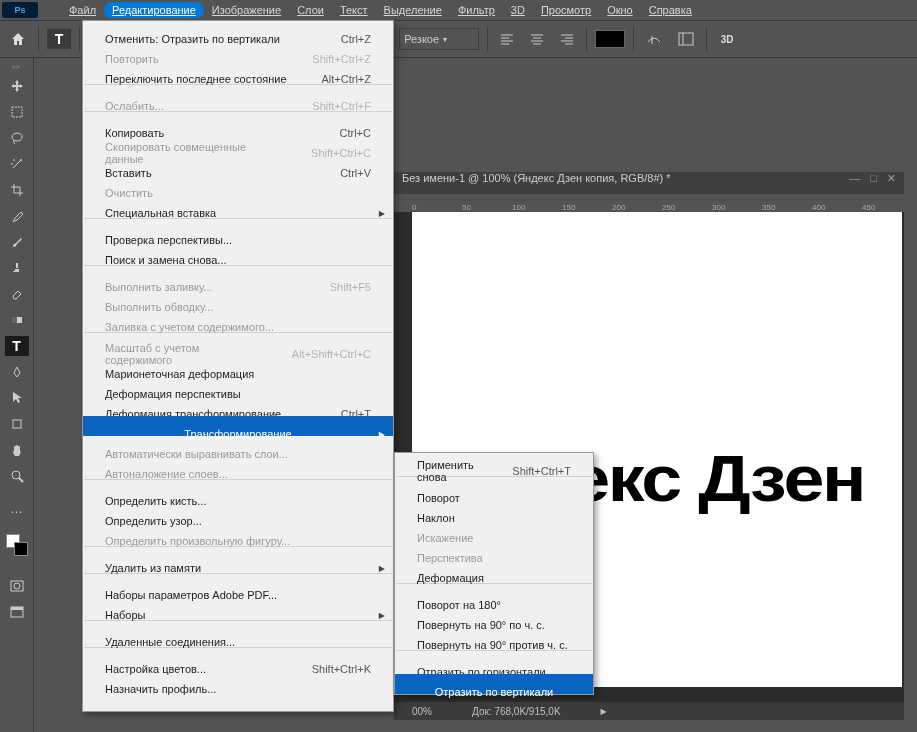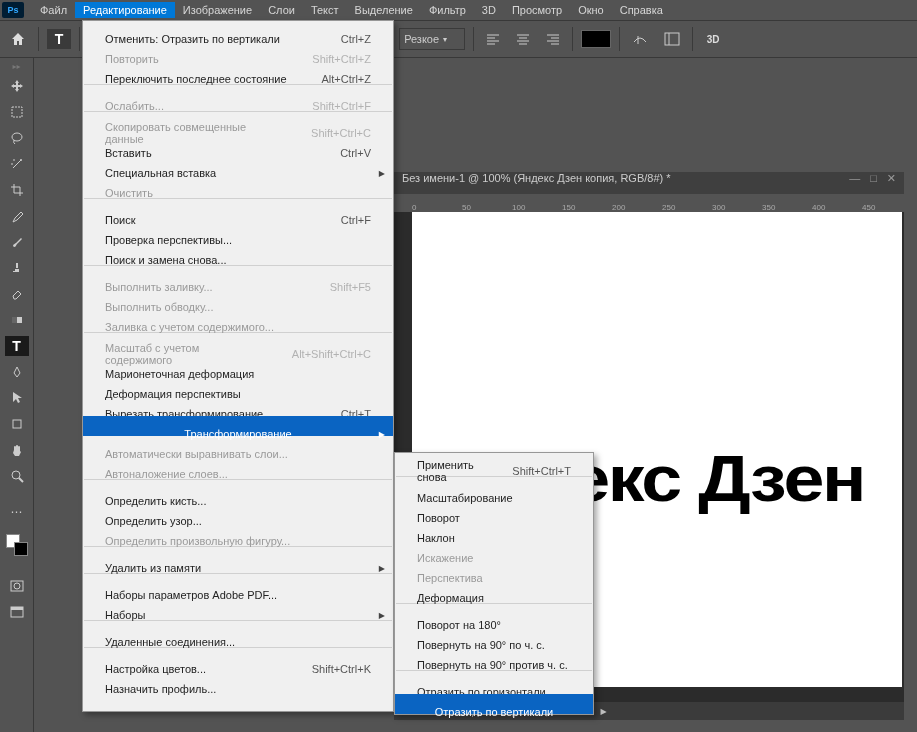--- a/index.html
+++ b/index.html
@@ -1,20 +1,20 @@
 <!DOCTYPE html>
 <html><head>
 <meta charset="utf-8">
 <style>
   * { box-sizing: border-box; margin: 0; padding: 0; }
   body { font-family: "Segoe UI", Tahoma, sans-serif; font-size: 11px; background: #535353; width: 917px; height: 732px; overflow: hidden; color: #ccc; position: relative; }
   .menubar { height: 20px; background: #535353; display: flex; align-items: center; padding-left: 2px; }
-  .ps-icon { width: 22px; height: 16px; background: #001d33; color: #31a8ff; font-weight: bold; font-size: 9px; display: flex; align-items: center; justify-content: center; border-radius: 2px; margin-right: 8px; }
-  .menu-item { padding: 2px 8px; color: #d6d6d6; cursor: pointer; }
-  .menu-item.active { background: #0078d7; color: #fff; }
+  .ps-icon { width: 36px; height: 16px; background: #001d33; color: #31a8ff; font-weight: bold; font-size: 9px; display: flex; align-items: center; justify-content: center; border-radius: 2px; margin-right: 23px; }
+  .menu-item { padding: 2px 8px; color: #d6d6d6; cursor: pointer; text-decoration: underline; }
+  .menu-item.active { background: #0078d7; color: #fff; border-radius: 7px; }
   .toolbar { height: 38px; background: #535353; border-top: 1px solid #383838; border-bottom: 1px solid #383838; display: flex; align-items: center; padding: 0 6px; gap: 8px; }
   .tb-btn { width: 24px; height: 24px; display: flex; align-items: center; justify-content: center; color: #ddd; }
   .tb-sep { width: 1px; height: 24px; background: #3a3a3a; }
   .dd { display: flex; align-items: center; height: 22px; background: #535353; border: 1px solid #3a3a3a; padding: 0 4px; color: #ccc; }
   .dd .caret { margin-left: 4px; font-size: 8px; }
   .input-box { width: 48px; height: 22px; background: #535353; border: 1px solid #3a3a3a; color: #ddd; padding: 0 4px; font-size: 11px; }
   .align-btn { width: 22px; height: 22px; display: flex; align-items: center; justify-content: center; color: #ccc; }
   .color-sw { width: 30px; height: 18px; background: #000; border: 1px solid #666; }
   .left-tools { position: absolute; left: 0; top: 58px; width: 34px; background: #535353; display: flex; flex-direction: column; align-items: center; padding-top: 4px; gap: 6px; border-right: 1px solid #383838; height: 674px; }
   .tool { width: 24px; height: 20px; display: flex; align-items: center; justify-content: center; color: #ccc; font-size: 14px; cursor: pointer; }
@@ -85,21 +85,21 @@
       <span class="caret">▾</span>
     </div>
   <div class="tb-sep"></div>
   <div class="tb-btn" style="font-size:10px">
     <span style="font-size:8px;position:relative;top:-2px">т</span>T
   </div>
   <input class="input-box" value="59 пт" style="">
   <span class="caret" style="font-size:8px">▾</span>
   <div class="tb-sep"></div>
   <span style="font-size:10px">aa</span>
-  <div class="dd" style="width:66px">
+  <div class="dd" style="width:80px">
       <span>Резкое</span>
       <span class="caret">▾</span>
     </div>
   <div class="tb-sep"></div>
   <div class="align-btn">
       <svg width="14" height="12">
         <line x1="1" y1="2" x2="13" y2="2" stroke="#ccc"></line>
         <line x1="1" y1="5" x2="9" y2="5" stroke="#ccc"></line>
         <line x1="1" y1="8" x2="13" y2="8" stroke="#ccc"></line>
         <line x1="1" y1="11" x2="9" y2="11" stroke="#ccc"></line>
@@ -290,39 +290,39 @@
     <div class="menu-row">
       <span>Переключить последнее состояние</span>
       <span class="sc">Alt+Ctrl+Z</span>
     </div>
     <div class="menu-sep"></div>
     <div class="menu-row disabled">
       <span>Ослабить...</span>
       <span class="sc">Shift+Ctrl+F</span>
     </div>
     <div class="menu-sep"></div>
+    <div class="menu-row">
+      <span>Копировать</span>
+      <span class="sc">Ctrl+C</span>
+    </div>
     <div class="menu-row disabled">
       <span>Скопировать совмещенные данные</span>
       <span class="sc">Shift+Ctrl+C</span>
     </div>
     <div class="menu-row">
       <span>Вставить</span>
       <span class="sc">Ctrl+V</span>
     </div>
+    <div class="menu-row disabled">
+      <span>Очистить</span>
+    </div>
     <div class="menu-row sub">
       <span>Специальная вставка</span>
     </div>
-    <div class="menu-row disabled">
-      <span>Очистить</span>
-    </div>
-    <div class="menu-sep"></div>
-    <div class="menu-row">
-      <span>Поиск</span>
-      <span class="sc">Ctrl+F</span>
-    </div>
+    <div class="menu-sep"></div>
     <div class="menu-row">
       <span>Проверка перспективы...</span>
     </div>
     <div class="menu-row">
       <span>Поиск и замена снова...</span>
     </div>
     <div class="menu-sep"></div>
     <div class="menu-row disabled">
       <span>Выполнить заливку...</span>
       <span class="sc">Shift+F5</span>
@@ -338,21 +338,21 @@
       <span>Масштаб с учетом содержимого</span>
       <span class="sc">Alt+Shift+Ctrl+C</span>
     </div>
     <div class="menu-row">
       <span>Марионеточная деформация</span>
     </div>
     <div class="menu-row">
       <span>Деформация перспективы</span>
     </div>
     <div class="menu-row">
-      <span>Вырезать трансформирование</span>
+      <span>Деформация трансформирование</span>
       <span class="sc">Ctrl+T</span>
     </div>
     <div class="menu-row sub hl">
       <span>Трансформирование</span>
     </div>
     <div class="menu-row disabled">
       <span>Автоматически выравнивать слои...</span>
     </div>
     <div class="menu-row disabled">
       <span>Автоналожение слоев...</span>
@@ -393,23 +393,20 @@
     <div class="menu-row"></div>
   </div>
 
 <div class="dropdown trans-menu" id="trans-menu">
     <div class="menu-row">
       <span>Применить снова</span>
       <span class="sc">Shift+Ctrl+T</span>
     </div>
     <div class="menu-sep"></div>
     <div class="menu-row">
-      <span>Масштабирование</span>
-    </div>
-    <div class="menu-row">
       <span>Поворот</span>
     </div>
     <div class="menu-row">
       <span>Наклон</span>
     </div>
     <div class="menu-row disabled">
       <span>Искажение</span>
     </div>
     <div class="menu-row disabled">
       <span>Перспектива</span>

